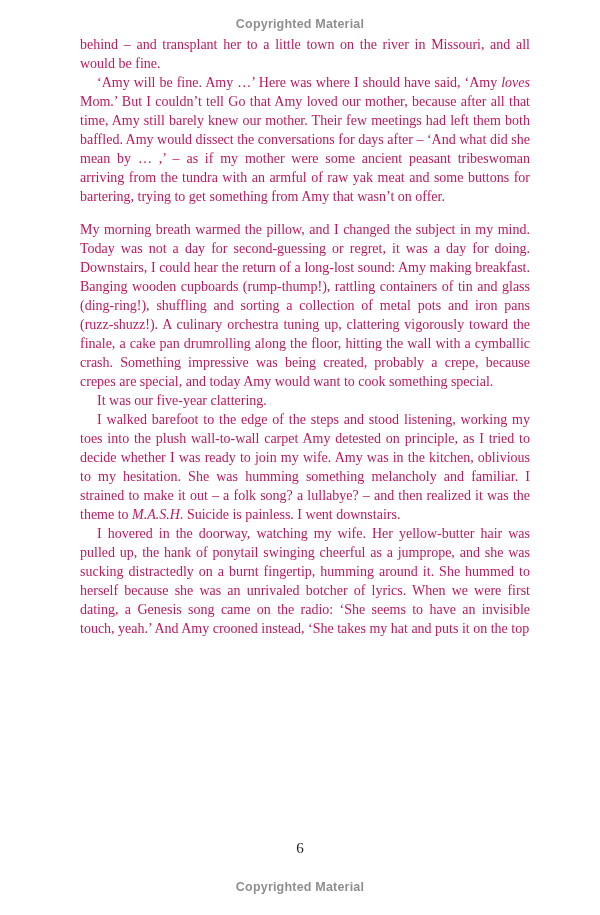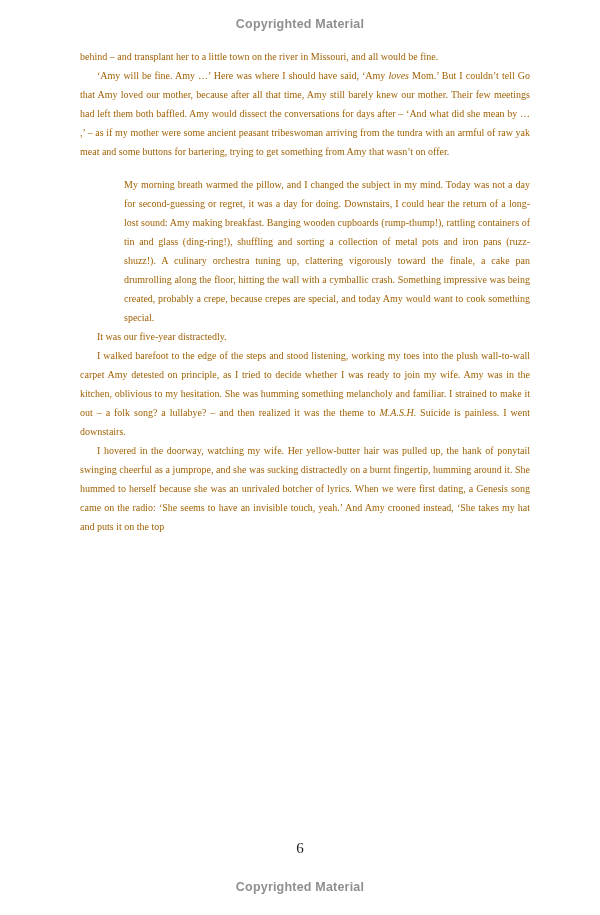--- a/index.html
+++ b/index.html
@@ -24,35 +24,35 @@
     font-weight: bold;
     font-size: 12.5px;
     color: #8f8f8f;
     letter-spacing: 0.2px;
   }
   .copyright-top { top: 17px; }
   .copyright-bottom { top: 880px; }
   .body-text {
     position: absolute;
     left: 80px;
-    top: 47px;
+    top: 35px;
     width: 450px;
     font-family: "Liberation Serif", "DejaVu Serif", serif;
-    font-size: 10px;
+    font-size: 14px;
     line-height: 19px;
-    color: #a16207;
+    color: #be185d;
     text-align: justify;
   }
   .body-text p {
     margin: 0;
     padding: 0;
     text-indent: 17px;
   }
   .body-text p.no-indent { text-indent: 0; }
-  .body-text p.section-break { margin-top: 14px; margin-left: 44px; }
+  .body-text p.section-break { margin-top: 14px; }
   .body-text em { font-style: italic; }
   .page-number {
     position: absolute;
     left: 0;
     top: 840px;
     width: 600px;
     text-align: center;
     font-family: "Liberation Serif", "DejaVu Serif", serif;
     font-size: 15px;
     color: #222222;
@@ -62,21 +62,21 @@
 <body>
 
 <div class="book-page">
 
   <div class="copyright-banner copyright-top">Copyrighted Material</div>
 
   <div class="body-text">
       <p class="no-indent"><span>behind – and transplant her to a little town on the river in Missouri, and all would be fine.</span></p>
       <p><span>‘Amy will be fine. Amy …’ Here was where I should have said, ‘Amy </span><em>loves</em><span> Mom.’ But I couldn’t tell Go that Amy loved our mother, because after all that time, Amy still barely knew our mother. Their few meetings had left them both baffled. Amy would dissect the conversations for days after – ‘And what did she mean by … ,’ – as if my mother were some ancient peasant tribeswoman arriving from the tundra with an armful of raw yak meat and some buttons for bartering, trying to get something from Amy that wasn’t on offer.</span></p>
       <p class="no-indent section-break"><span>My morning breath warmed the pillow, and I changed the subject in my mind. Today was not a day for second-guessing or regret, it was a day for doing. Downstairs, I could hear the return of a long-lost sound: Amy making breakfast. Banging wooden cupboards (rump-thump!), rattling containers of tin and glass (ding-ring!), shuffling and sorting a collection of metal pots and iron pans (ruzz-shuzz!). A culinary orchestra tuning up, clattering vigorously toward the finale, a cake pan drumrolling along the floor, hitting the wall with a cymballic crash. Something impressive was being created, probably a crepe, because crepes are special, and today Amy would want to cook something special.</span></p>
-      <p><span>It was our five-year distractedly.</span></p>
+      <p><span>It was our five-year clattering.</span></p>
       <p><span>I walked barefoot to the edge of the steps and stood listening, working my toes into the plush wall-to-wall carpet Amy detested on principle, as I tried to decide whether I was ready to join my wife. Amy was in the kitchen, oblivious to my hesitation. She was humming something melancholy and familiar. I strained to make it out – a folk song? a lullabye? – and then realized it was the theme to </span><em>M.A.S.H.</em><span> Suicide is painless. I went downstairs.</span></p>
       <p><span>I hovered in the doorway, watching my wife. Her yellow-butter hair was pulled up, the hank of ponytail swinging cheerful as a jumprope, and she was sucking distractedly on a burnt fingertip, humming around it. She hummed to herself because she was an unrivaled botcher of lyrics. When we were first dating, a Genesis song came on the radio: ‘She seems to have an invisible touch, yeah.’ And Amy crooned instead, ‘She takes my hat and puts it on the top</span></p>
     </div>
 
   <div class="page-number">6</div>
 
   <div class="copyright-banner copyright-bottom">Copyrighted Material</div>
 
 </div>
 

